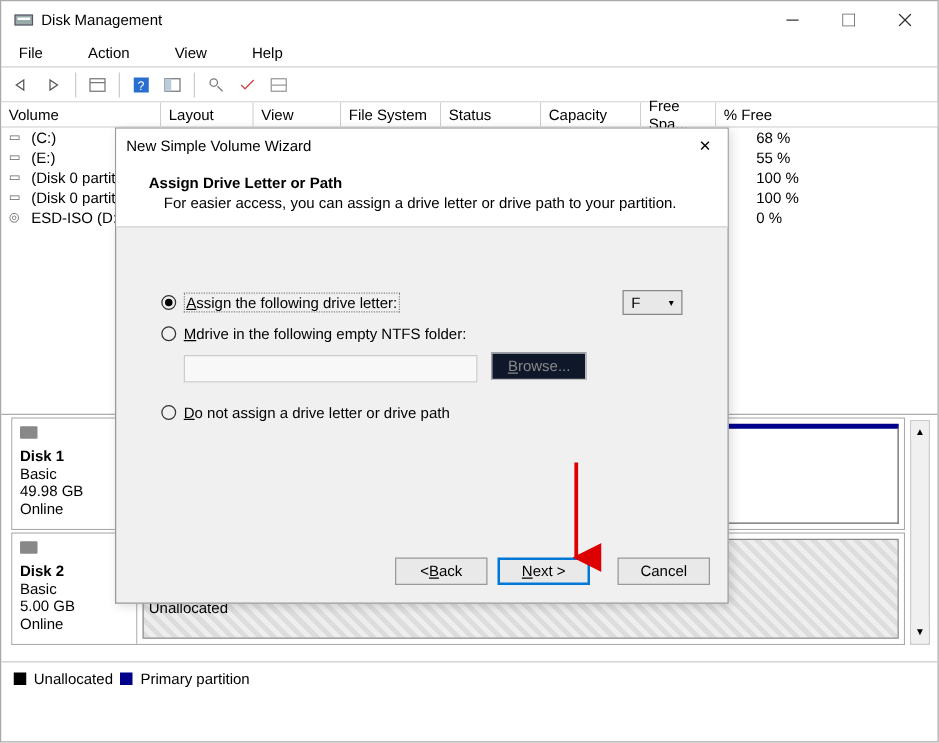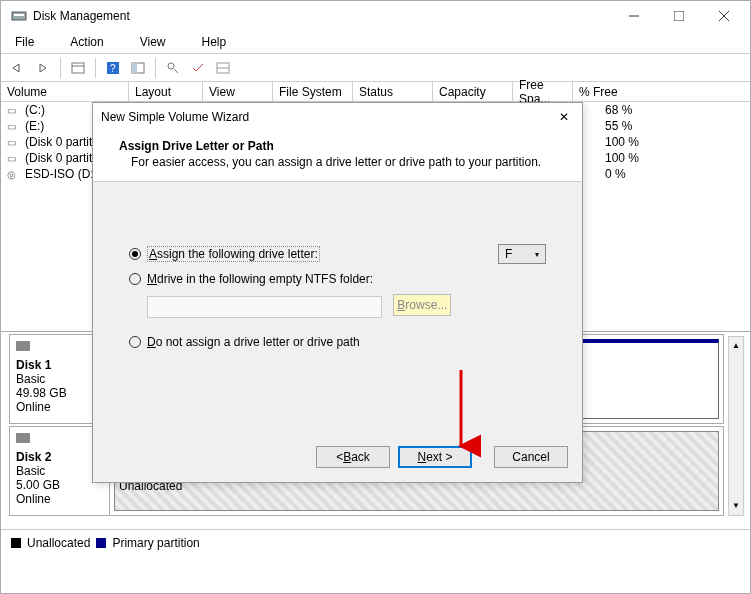--- a/index.html
+++ b/index.html
@@ -49,28 +49,28 @@
   .swatch { width:10px; height:10px;}
   
   
   .dialog { position:absolute; left:91px; top:101px; width:491px; height:381px; background:#f0f0f0; border:1px solid #999; box-shadow: 2px 2px 8px rgba(0,0,0,.15); font-size:12px;}
   .dlg-title { height: 28px; background:#fff; display:flex; align-items:center; padding:0 8px;}
   .dlg-title span:first-child { flex:1;}
   .dlg-x { width:20px; text-align:center;}
   .dlg-head { background:#fff; padding: 8px 26px 12px 26px; border-bottom:1px solid #ccc;}
   .dlg-head .h1 { font-weight:bold; }
   .dlg-head .h2 { padding-left:12px; margin-top:2px;}
-  .dlg-body { padding: 50px 36px 0 36px; margin-top: 12px;}
+  .dlg-body { padding: 50px 36px 0 36px;}
   .radio-row { display:flex; align-items:center; margin-bottom:8px;}
   .radio { width:12px; height:12px; border:1px solid #333; border-radius:50%; margin-right:6px; display:flex; align-items:center; justify-content:center;}
   .radio.checked::after { content:""; width:6px; height:6px; background:#000; border-radius:50%;}
   .dotframe { border:1px dotted #888; padding:0 1px;}
   .drive-select { margin-left:auto; width:48px; height:20px; border:1px solid #888; background:#e8e8e8; display:flex; align-items:center; padding:0 6px; font-size:12px; justify-content:space-between;}
   .ntfs-input { margin-left:18px; margin-top:2px; width:235px; height:22px; background:#f8f8f8; border:1px solid #ccc; display:inline-block;}
-  .browse-btn { display:inline-block; margin-left:8px; width:58px; height:22px; border:1px solid #bbb; background:#fef9c3; color:#888; text-align:center; line-height:20px; vertical-align:top;}
+  .browse-btn { display:inline-block; margin-left:8px; width:76px; height:22px; border:1px solid #bbb; background:#0f172a; color:#888; text-align:center; line-height:20px; vertical-align:top;}
   .dlg-foot { position:absolute; bottom:14px; right:14px; display:flex; gap:8px;}
   .btn { width:74px; height:22px; border:1px solid #999; background:#e9e9e9; display:flex; align-items:center; justify-content:center;}
   .btn.primary { border:2px solid #0078d7;}
   .uline { text-decoration: underline; text-decoration-skip-ink: none;}
   
   
   .arrow { position:absolute; left:440px; top:365px; pointer-events:none;}
   
 </style>
 </head>

